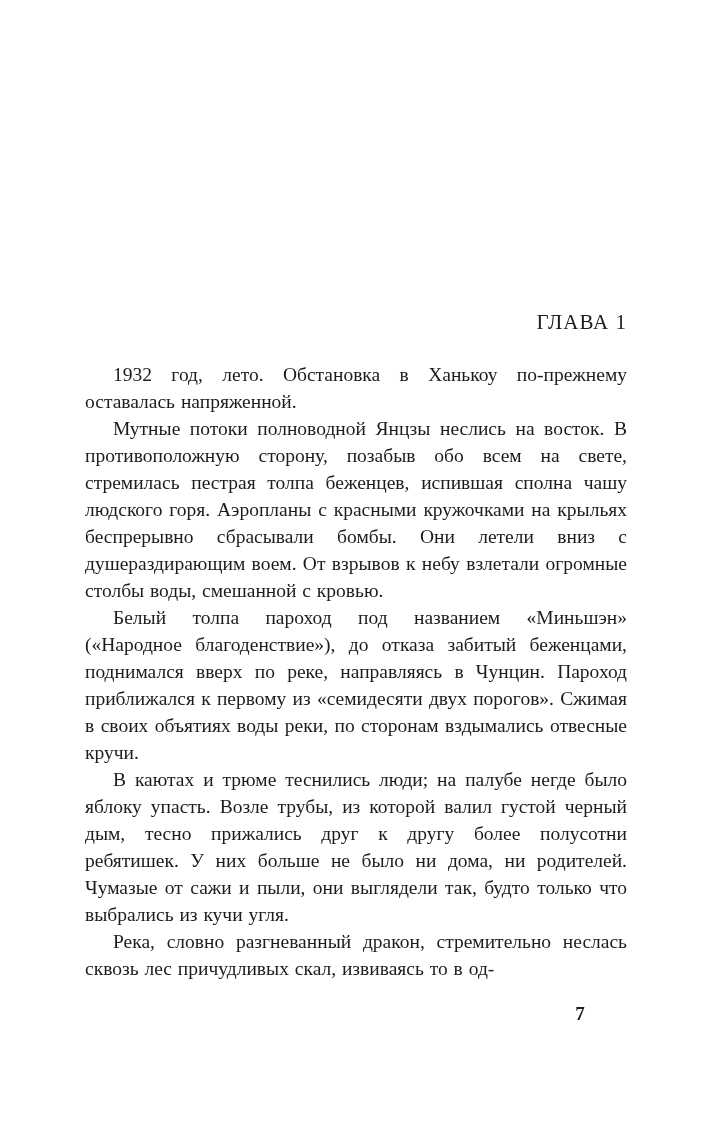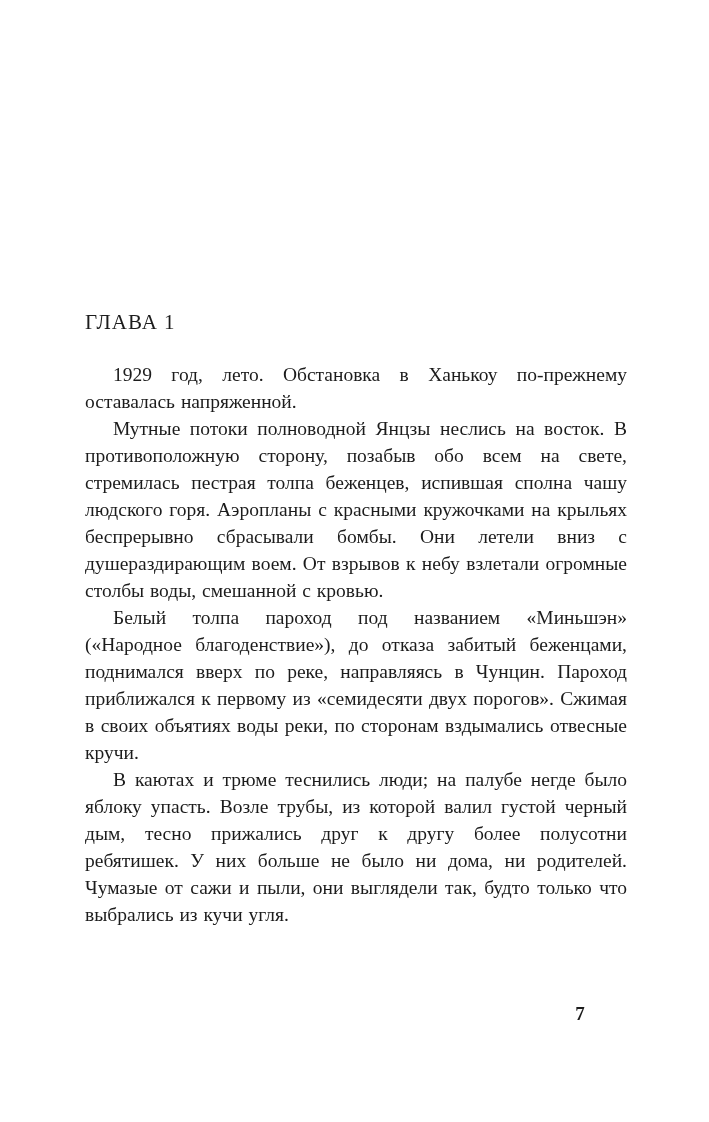--- a/index.html
+++ b/index.html
@@ -15,21 +15,21 @@
     color: #1c1c1c;
     overflow: hidden;
   }
   .book-page {
     position: absolute;
     left: 85px;
     top: 310px;
     width: 542px;
   }
   .chapter-heading {
-    text-align: left;
+    text-align: right;
     font-size: 21px;
     font-weight: normal;
     letter-spacing: 1px;
     margin: 0 0 26px 0;
     color: #1c1c1c;
   }
   .body-text p {
     margin: 0;
     font-size: 19.5px;
     line-height: 27px;
@@ -49,20 +49,21 @@
     color: #1c1c1c;
   }
 </style>
 </head>
 <body>
 
 <div class="book-page">
   <h1 class="chapter-heading">ГЛАВА 1</h1>
 
   <div class="body-text">
-    <p>1929 год, лето. Обстановка в Ханькоу по-прежнему оставалась напряженной.</p>
+    <p>1932 год, лето. Обстановка в Ханькоу по-прежнему оставалась напряженной.</p>
     <p>Мутные потоки полноводной Янцзы неслись на восток. В противоположную сторону, позабыв обо всем на свете, стремилась пестрая толпа беженцев, испившая сполна чашу людского горя. Аэропланы с красными кружочками на крыльях беспрерывно сбрасывали бомбы. Они летели вниз с душераздирающим воем. От взрывов к небу взлетали огромные столбы воды, смешанной с кровью.</p>
     <p>Белый толпа пароход под названием «Миньшэн» («Народное благоденствие»), до отказа забитый беженцами, поднимался вверх по реке, направляясь в Чунцин. Пароход приближался к первому из «семидесяти двух порогов». Сжимая в своих объятиях воды реки, по сторонам вздымались отвесные кручи.</p>
     <p>В каютах и трюме теснились люди; на палубе негде было яблоку упасть. Возле трубы, из которой валил густой черный дым, тесно прижались друг к другу более полусотни ребятишек. У них больше не было ни дома, ни родителей. Чумазые от сажи и пыли, они выглядели так, будто только что выбрались из кучи угля.</p>
+    <p>Река, словно разгневанный дракон, стремительно неслась сквозь лес причудливых скал, извиваясь то в од-</p>
   </div>
 </div>
 
 <div class="page-number">7</div>
 
 </body></html>

